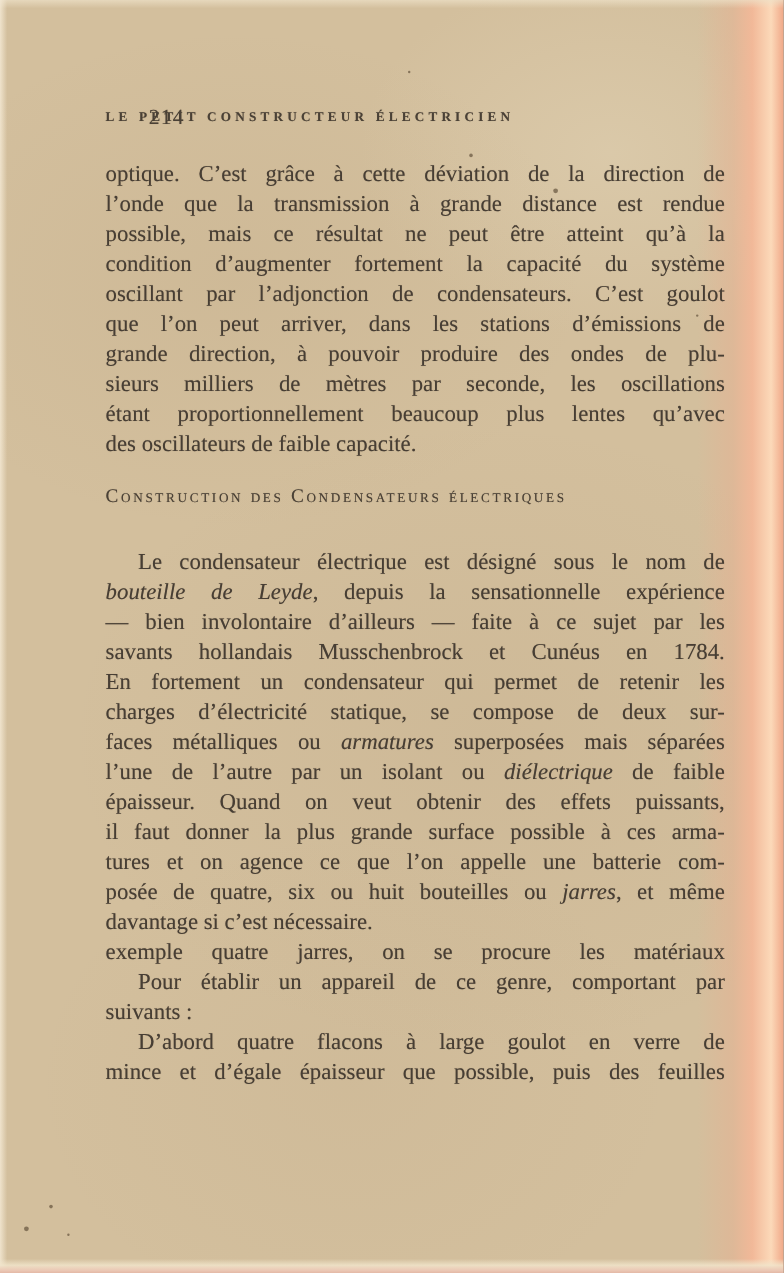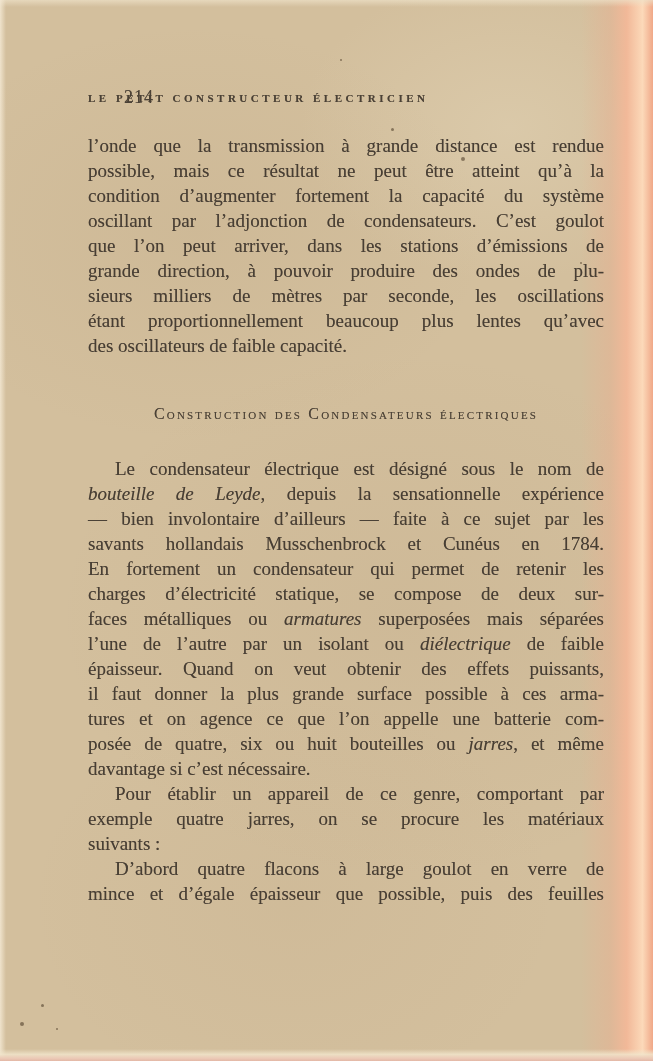--- a/index.html
+++ b/index.html
@@ -33,37 +33,38 @@
     text-align:left;font-size:11px;font-weight:bold;letter-spacing:3.5px;
     padding-top:4px;color:#4a4136;white-space:nowrap;
   }
   .para{position:absolute;left:88px;width:516px;font-size:19px;}
   .line{height:25px;line-height:25px;}
   .line.just{text-align:justify;text-align-last:justify;}
   .line.ind{text-indent:27px;}
   .line em{}
   .sect-heading{
     position:absolute;top:401px;left:88px;width:516px;height:26px;line-height:26px;
-    text-align:center;font-variant:small-caps;font-size:16px;letter-spacing:2.2px;
+    text-align:left;font-variant:small-caps;font-size:16px;letter-spacing:2.2px;
     color:#4a4136;white-space:nowrap;
   }
   .speck{position:absolute;width:3px;height:3px;border-radius:50%;
     background:rgba(70,52,32,.55);}
 </style>
 </head>
 <body>
 
 <div class="scan">
 
   <div class="hdr">
     <span class="page-num">214</span>
     <div class="running-title">LE PETIT CONSTRUCTEUR ÉLECTRICIEN</div>
   </div>
 
   <div class="para" style="top:133px">
+      <div class="line just"><span>optique. C’est grâce à cette déviation de la direction de</span></div>
       <div class="line just"><span>l’onde que la transmission à grande distance est rendue</span></div>
       <div class="line just"><span>possible, mais ce résultat ne peut être atteint qu’à la</span></div>
       <div class="line just"><span>condition d’augmenter fortement la capacité du système</span></div>
       <div class="line just"><span>oscillant par l’adjonction de condensateurs. C’est goulot</span></div>
       <div class="line just"><span>que l’on peut arriver, dans les stations d’émissions de</span></div>
       <div class="line just"><span>grande direction, à pouvoir produire des ondes de plu-</span></div>
       <div class="line just"><span>sieurs milliers de mètres par seconde, les oscillations</span></div>
       <div class="line just"><span>étant proportionnellement beaucoup plus lentes qu’avec</span></div>
       <div class="line"><span>des oscillateurs de faible capacité.</span></div>
     </div>
@@ -77,22 +78,22 @@
       <div class="line just"><span>savants hollandais Musschenbrock et Cunéus en 1784.</span></div>
       <div class="line just"><span>En fortement un condensateur qui permet de retenir les</span></div>
       <div class="line just"><span>charges d’électricité statique, se compose de deux sur-</span></div>
       <div class="line just"><span>faces métalliques ou </span><em>armatures</em><span> superposées mais séparées</span></div>
       <div class="line just"><span>l’une de l’autre par un isolant ou </span><em>diélectrique</em><span> de faible</span></div>
       <div class="line just"><span>épaisseur. Quand on veut obtenir des effets puissants,</span></div>
       <div class="line just"><span>il faut donner la plus grande surface possible à ces arma-</span></div>
       <div class="line just"><span>tures et on agence ce que l’on appelle une batterie com-</span></div>
       <div class="line just"><span>posée de quatre, six ou huit bouteilles ou </span><em>jarres</em><span>, et même</span></div>
       <div class="line"><span>davantage si c’est nécessaire.</span></div>
+      <div class="line just"><span>exemple quatre jarres, on se procure les matériaux</span></div>
       <div class="line just ind"><span>Pour établir un appareil de ce genre, comportant par</span></div>
-      <div class="line just"><span>exemple quatre jarres, on se procure les matériaux</span></div>
       <div class="line"><span>suivants :</span></div>
       <div class="line just ind"><span>D’abord quatre flacons à large goulot en verre de</span></div>
       <div class="line just"><span>mince et d’égale épaisseur que possible, puis des feuilles</span></div>
     </div>
 
   <i class="speck" style="left:391px;top:128px"></i>
   <i class="speck" style="left:461px;top:157px;width:4px;height:4px"></i>
   <i class="speck" style="left:340px;top:59px;width:2px;height:2px"></i>
   <i class="speck" style="left:41px;top:1004px"></i>
   <i class="speck" style="left:20px;top:1022px;width:4px;height:4px"></i>

